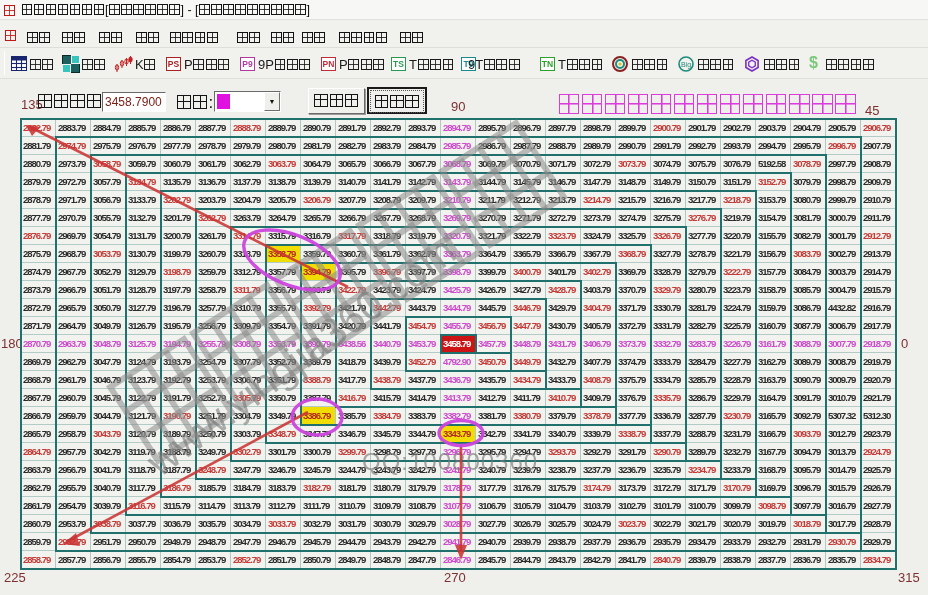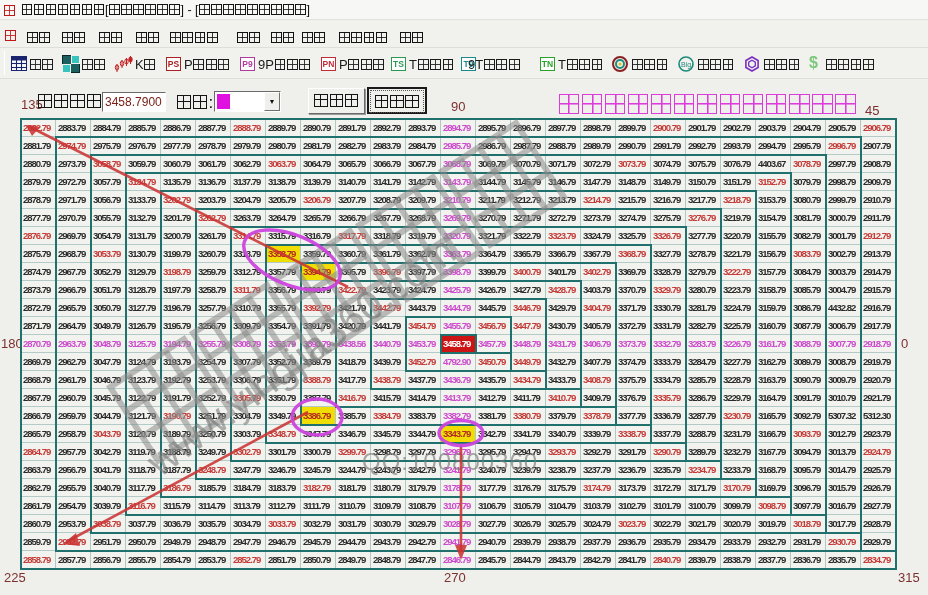--- a/index.html
+++ b/index.html
@@ -210,21 +210,21 @@
     <i>3067.79</i>
     <i class="m">3068.79</i>
     <i>3069.79</i>
     <i>3070.79</i>
     <i>3071.79</i>
     <i>3072.79</i>
     <i class="r">3073.79</i>
     <i>3074.79</i>
     <i>3075.79</i>
     <i>3076.79</i>
-    <i>4403.67</i>
+    <i>5192.58</i>
     <i class="r">3078.79</i>
     <i>2997.79</i>
     <i>2908.79</i>
     <i>2879.79</i>
     <i>2972.79</i>
     <i>3057.79</i>
     <i class="r">3134.79</i>
     <i>3135.79</i>
     <i>3136.79</i>
     <i>3137.79</i>

